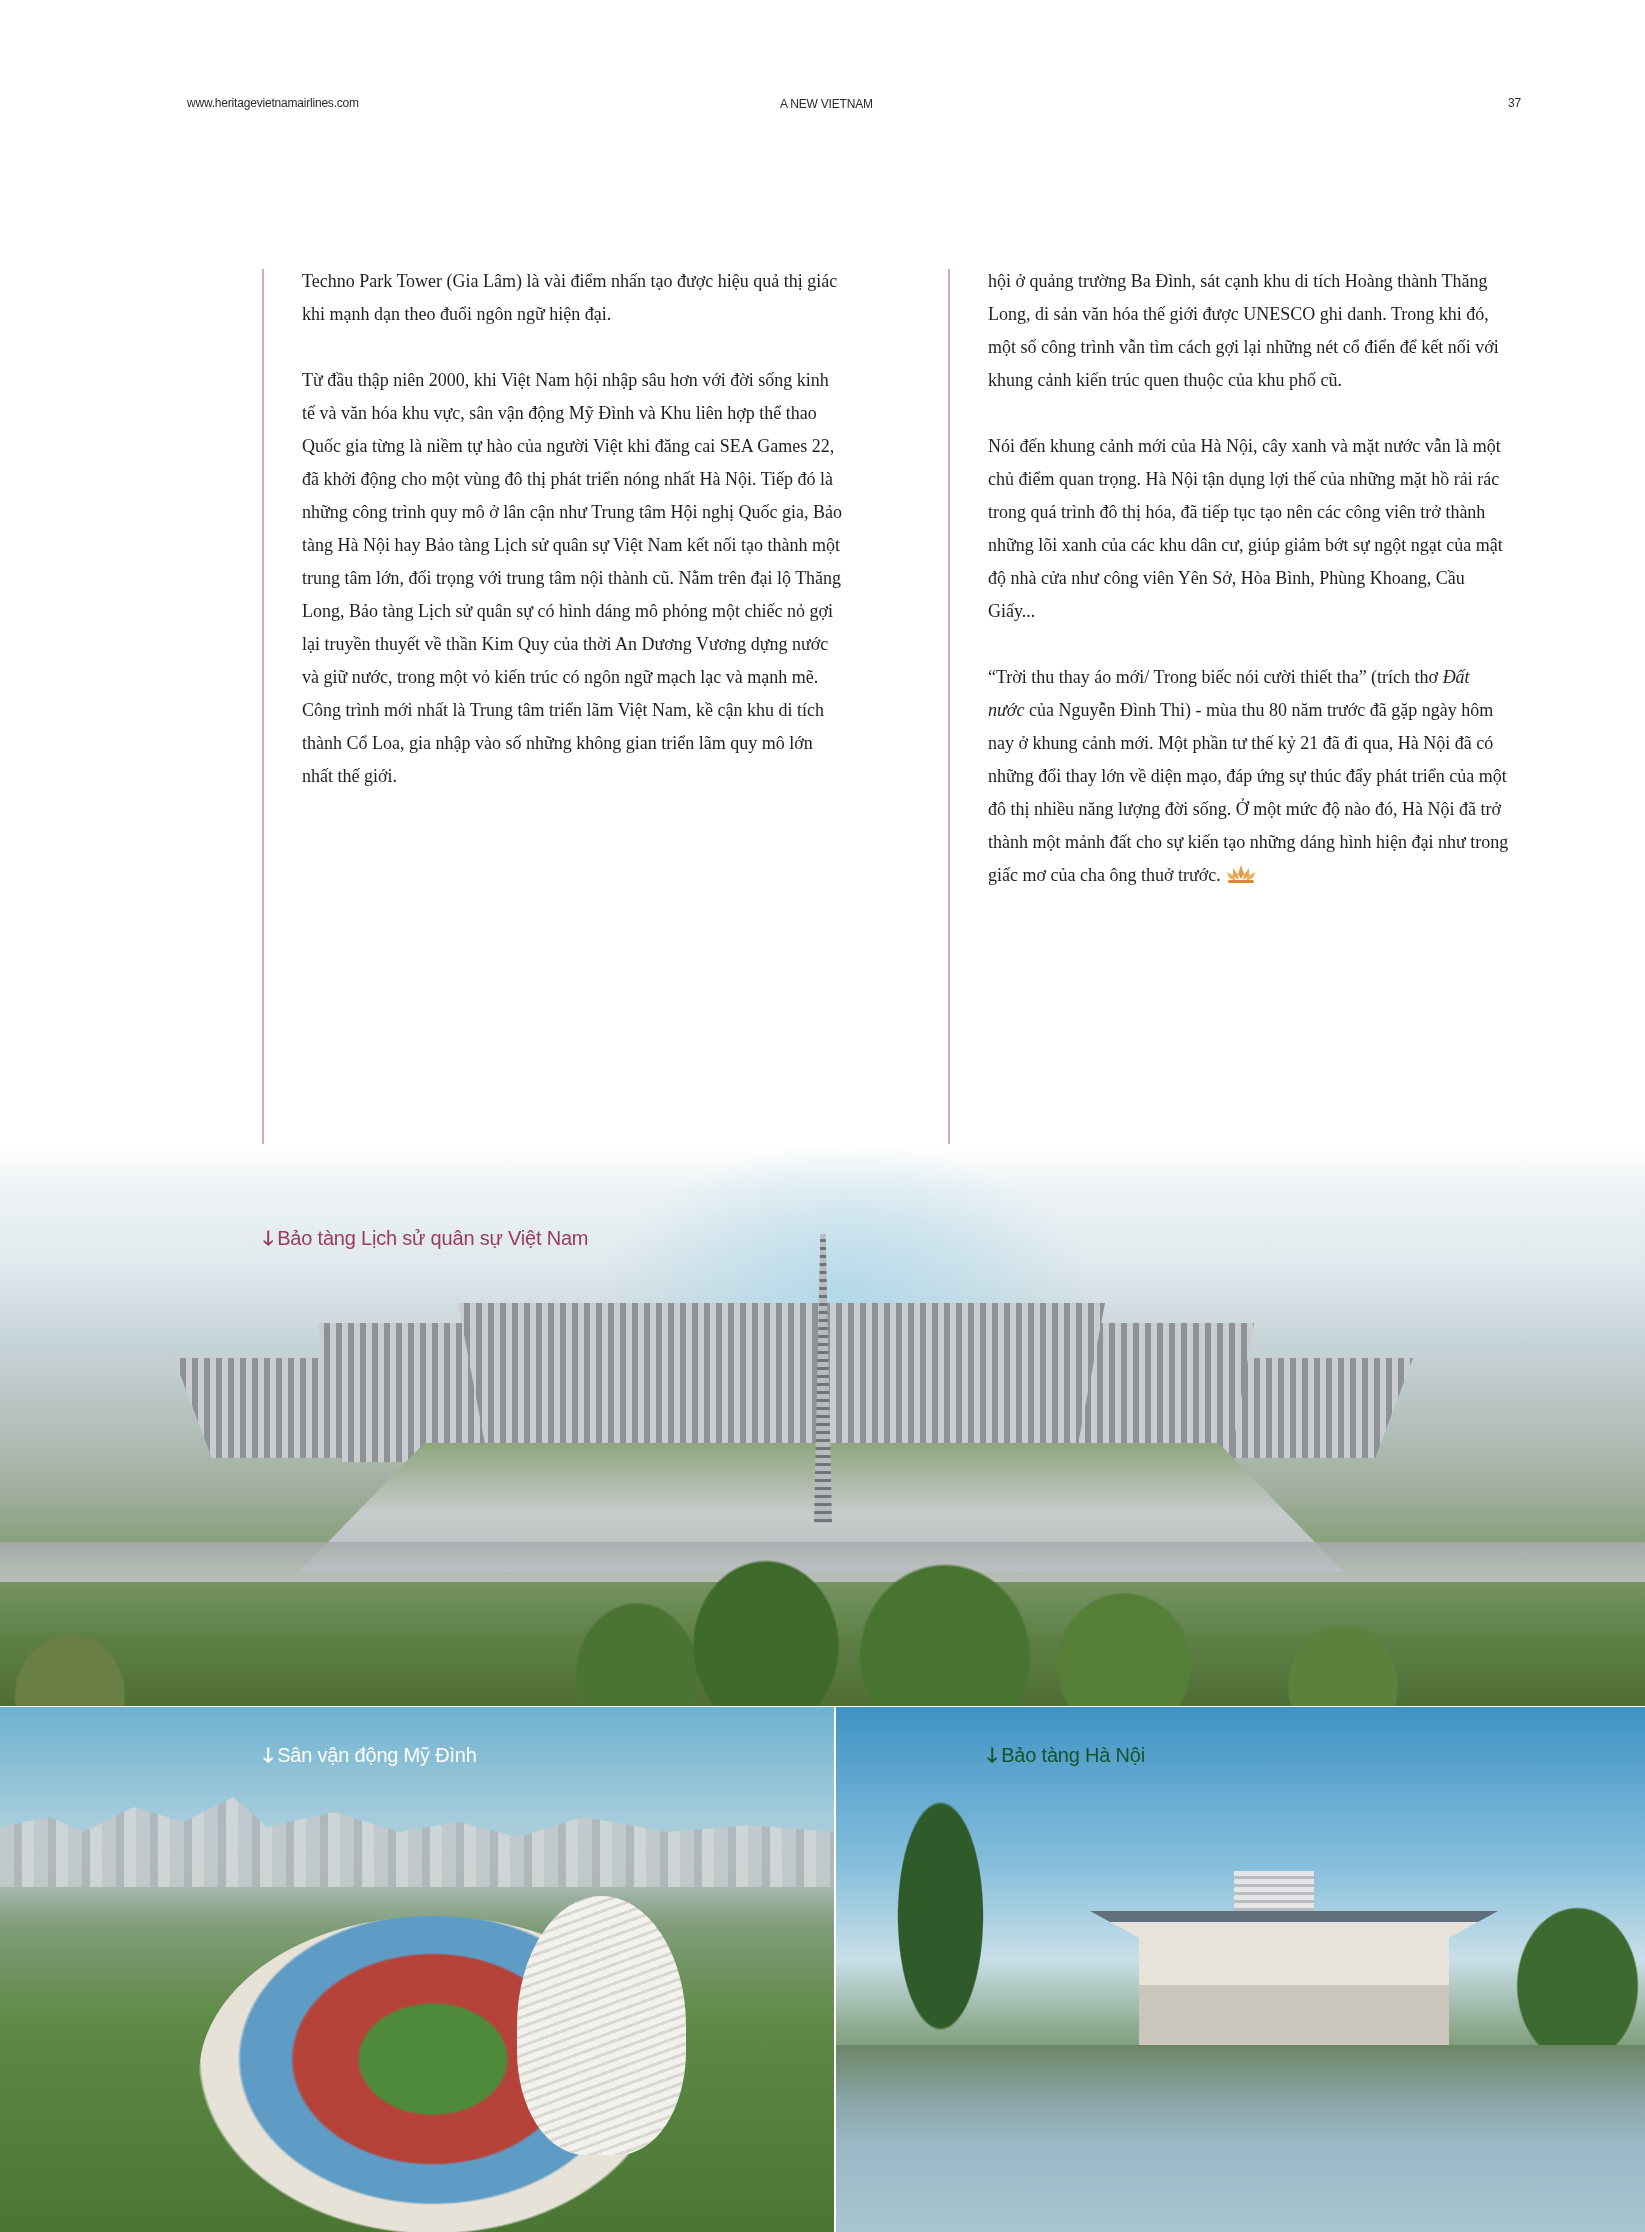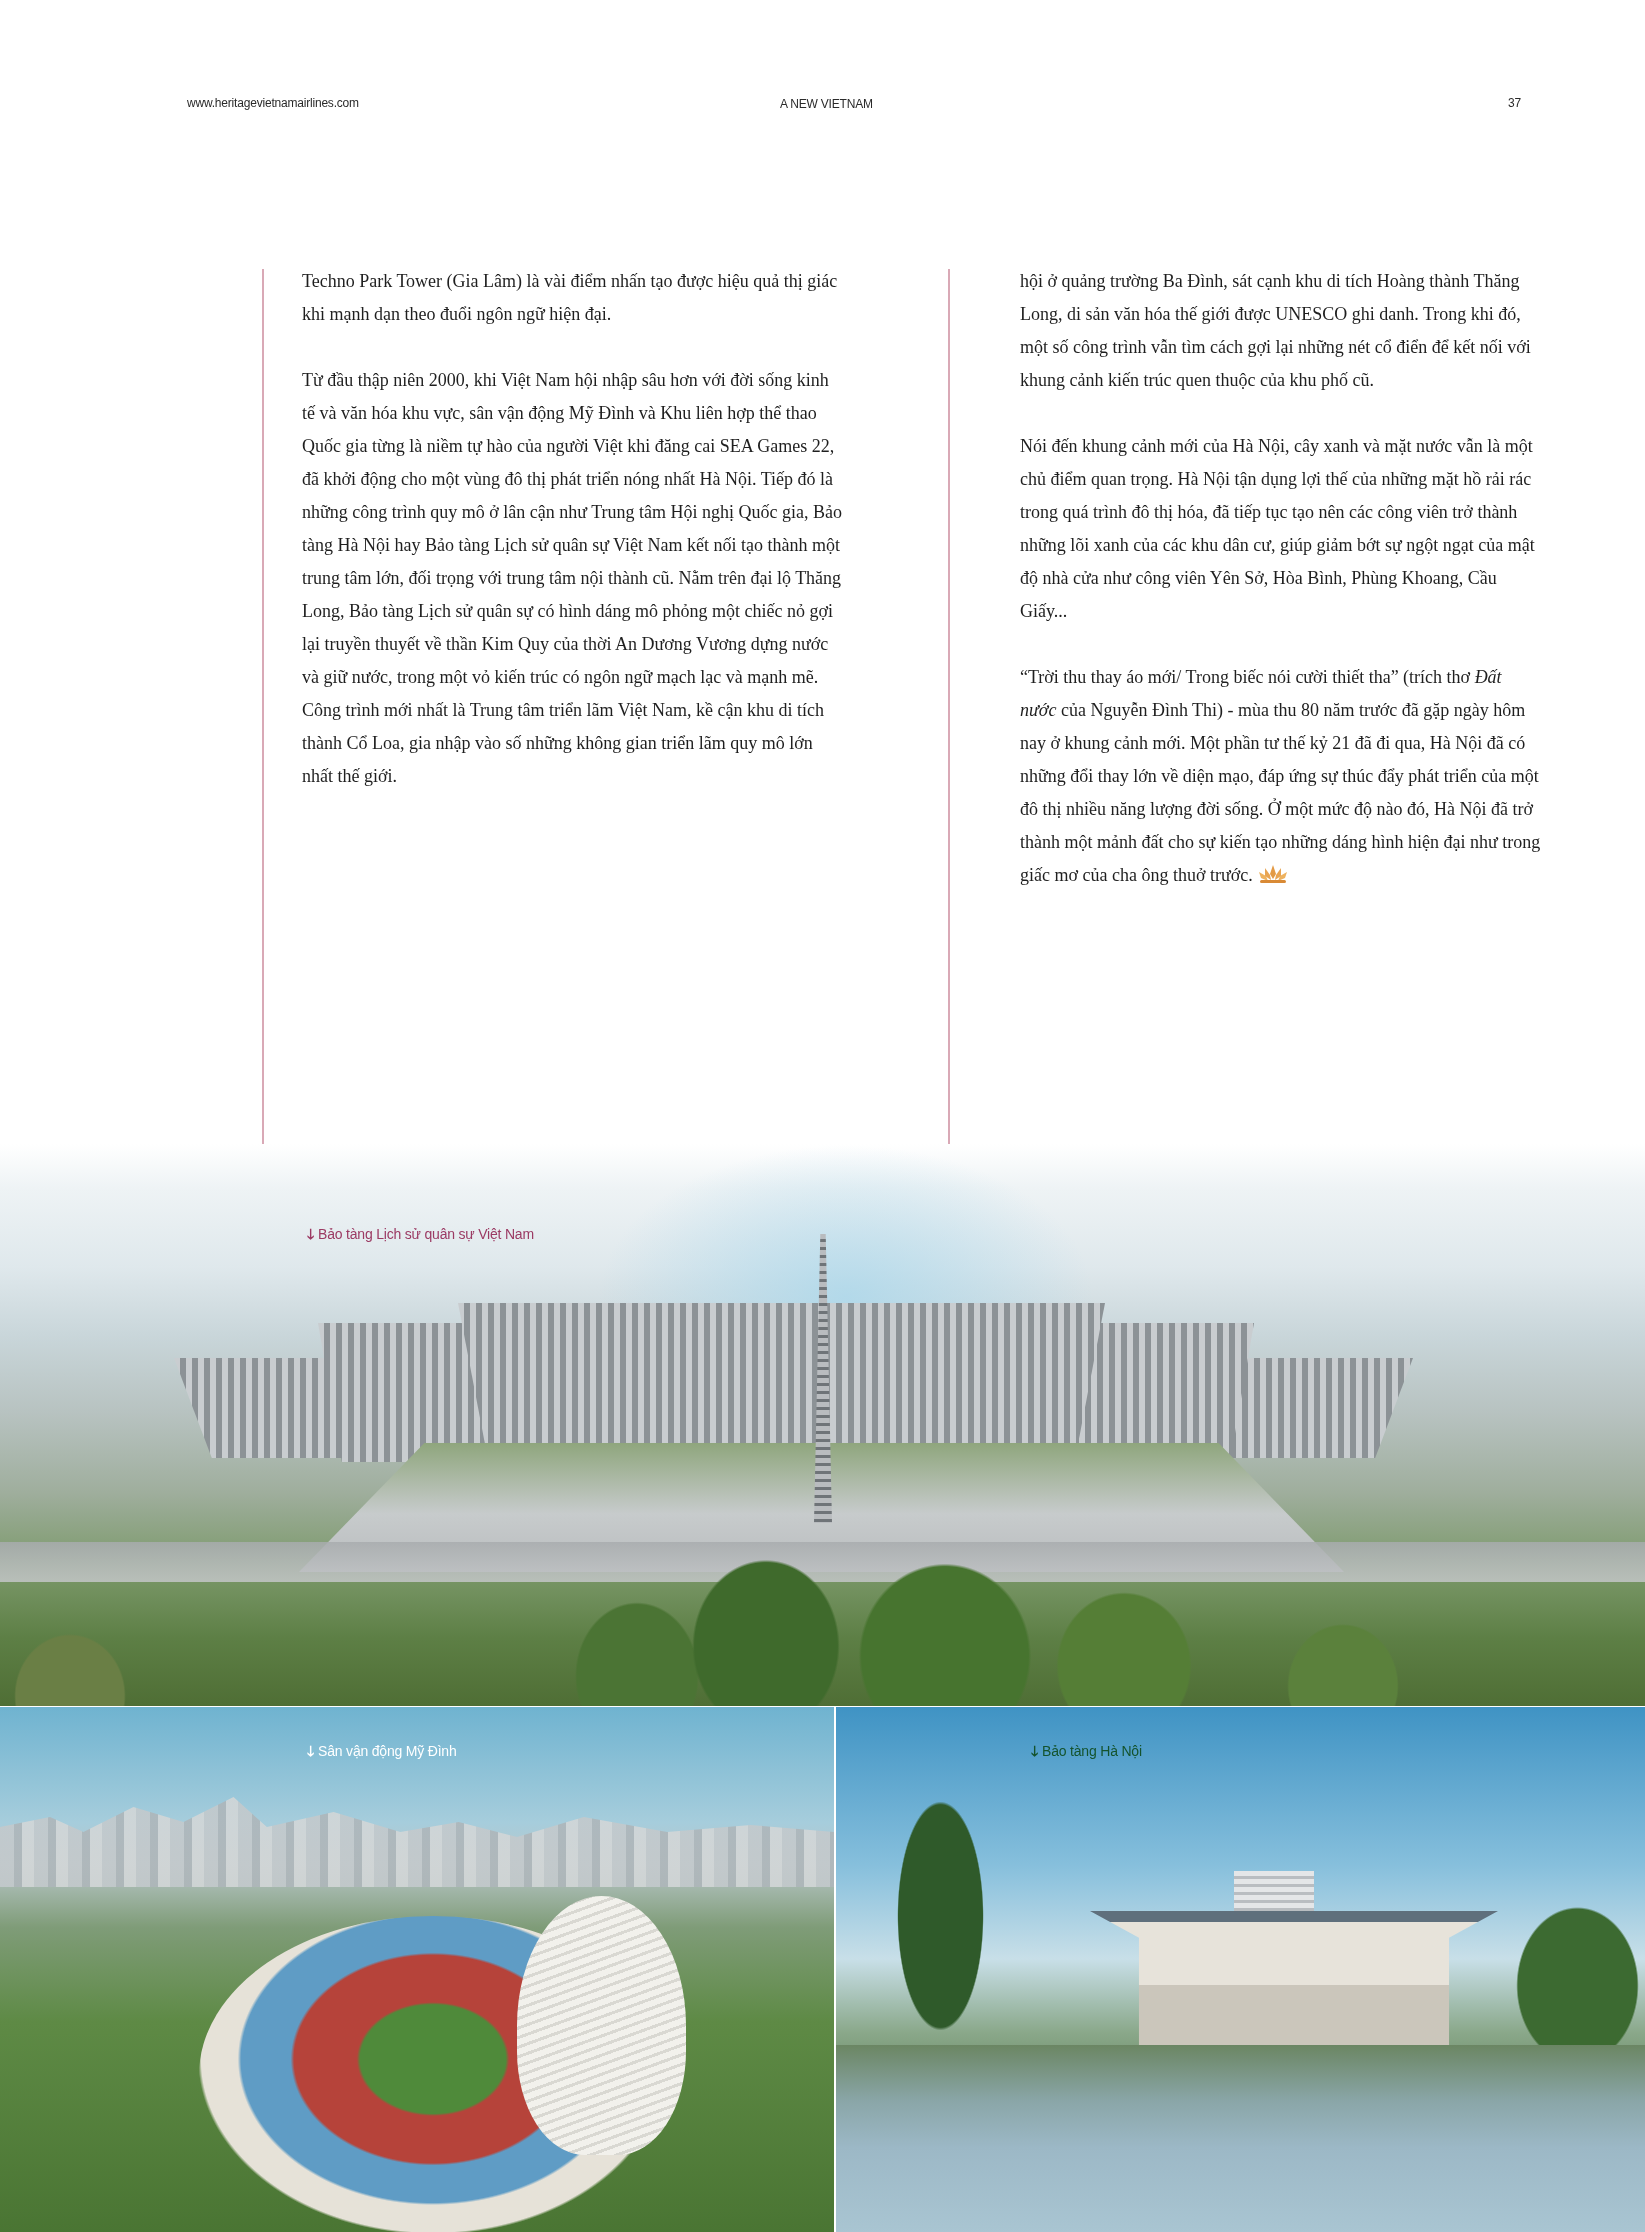--- a/index.html
+++ b/index.html
@@ -17,21 +17,21 @@
     .header .site { position: absolute; left: 0; top: 0; }
     .header .section { position: absolute; left: 593px; top: 1px; }
     .header .page { position: absolute; right: 0; top: 0; }
 
     .col {
       position: absolute; top: 265px;
       font-size: 18px; line-height: 33px; color: #1f1f1f;
     }
     .col p { margin: 0 0 33px 0; }
     .col-left { left: 302px; width: 542px; }
-    .col-right { left: 988px; width: 522px; margin-left: 32px; }
+    .col-right { left: 988px; width: 522px; }
     .rule {
       position: absolute; width: 2px; background: #d9a9b6;
     }
     .rule-left { left: 262px; top: 269px; height: 884px; }
     .rule-right { left: 948px; top: 269px; height: 884px; }
     em { }
 
     .lotus { display: inline-block; width: 32px; height: 20px; vertical-align: -2px; margin-left: 4px; }
 
     
@@ -73,21 +73,21 @@
     }
     .road {
       position: absolute; left: 0; top: 398px; width: 1646px; height: 40px;
       background: linear-gradient(180deg, #a8acae, #c4c7c8);
       opacity: 0.85;
     }
 
     .caption {
       position: absolute;
       font-family: "Liberation Sans", "DejaVu Sans", sans-serif;
-      font-size: 14px; letter-spacing: -0.2px; margin-left: 44px;
+      font-size: 20px; letter-spacing: -0.2px;
     }
     .caption .arrow { font-weight: bold; margin-right: 4px; }
     .cap-main { left: 263px; top: 1224px; color: #9b3a63; }
     .cap-stadium { left: 263px; top: 1741px; color: #ffffff; }
     .cap-museum { left: 987px; top: 1741px; color: #14532d; }
 
     
     .photo-stadium {
       position: absolute; left: 0; top: 1707px; width: 834px; height: 525px; overflow: hidden;
       background: linear-gradient(180deg, #6fb3d0 0%, #a6cddc 22%, #b9c7c9 30%, #7f9c78 42%, #5e8a45 60%, #4a7533 100%);

